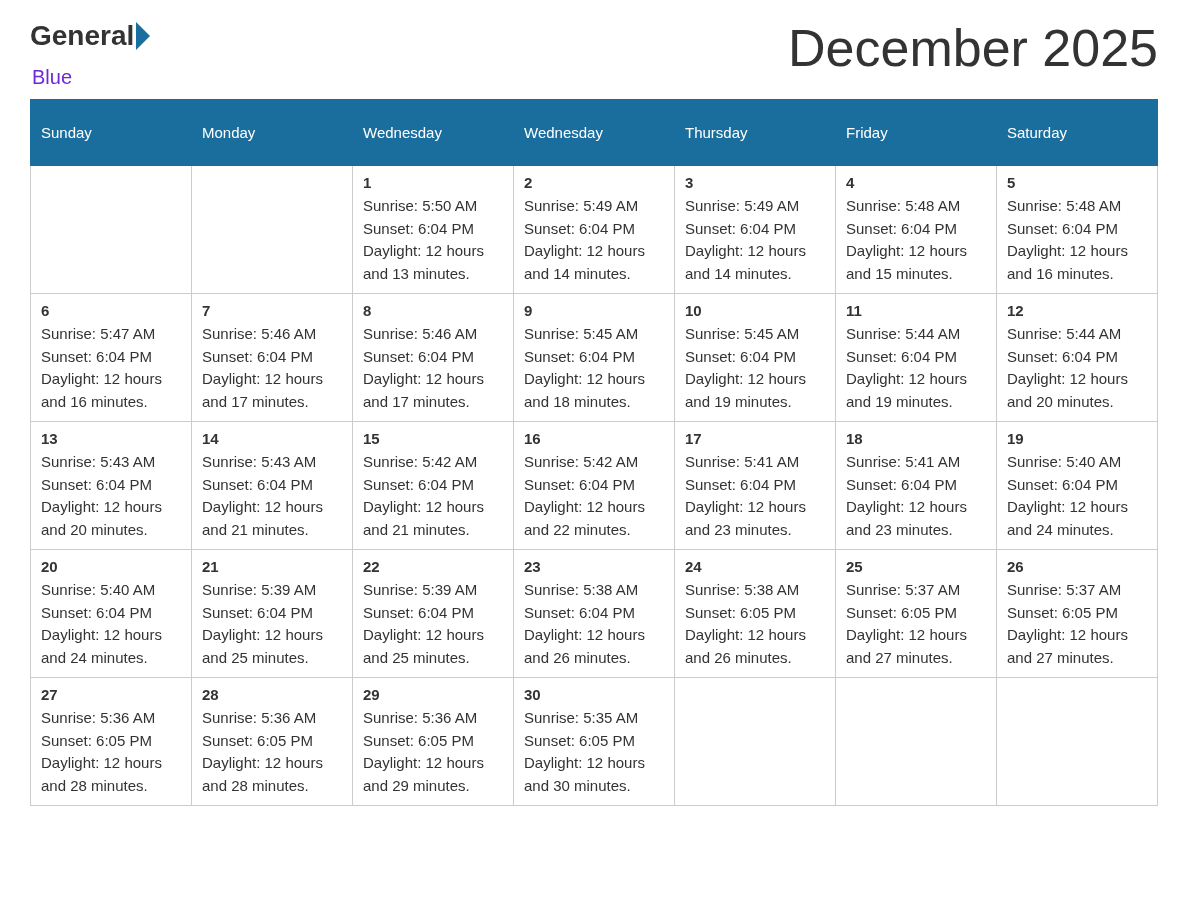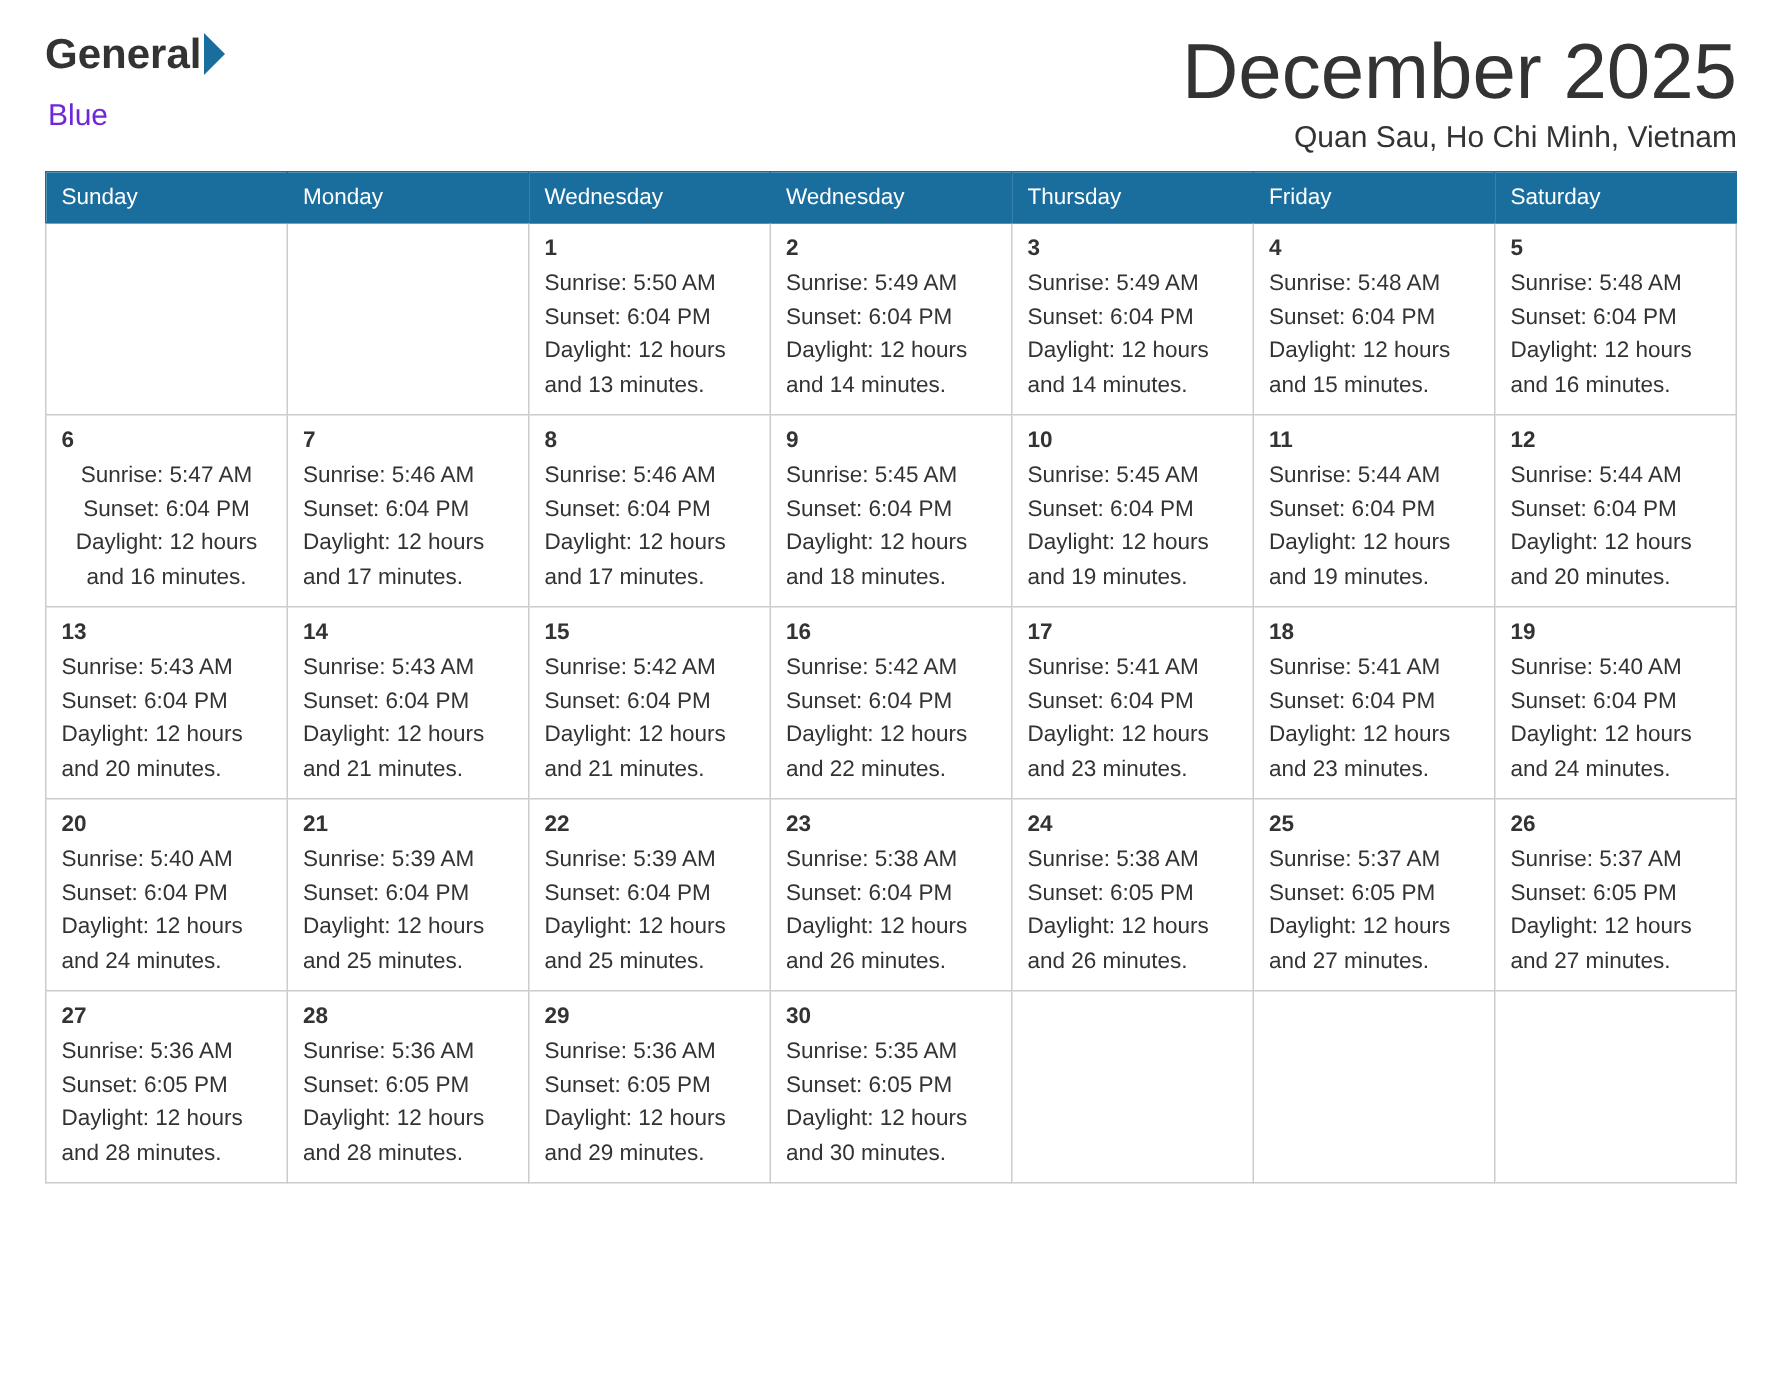--- a/index.html
+++ b/index.html
@@ -57,21 +57,21 @@
       margin-top: 4px;
     }
     .calendar {
       width: 100%;
       border-collapse: collapse;
       margin-top: 10px;
     }
     .calendar th {
       background-color: #1a6e9e;
       color: #fff;
-      padding: 8px 10px;
+      padding: 24px 10px;
       font-size: 15px;
       font-weight: normal;
       text-align: left;
       border: 1px solid #1a6e9e;
     }
     .calendar td {
       vertical-align: top;
       padding: 8px 10px;
       border: 1px solid #ccc;
       width: calc(100% / 7);
@@ -108,21 +108,20 @@
 <div class="header">
   <div class="logo">
     <div class="logo-text">
       <span class="logo-general">General</span>
       <span class="logo-arrow"></span>
     </div>
     <div class="logo-underline">Blue</div>
   </div>
   <div class="title-block">
     <div class="title-month">December 2025</div>
-    <div class="title-location">Quan Sau, Ho Chi Minh, Vietnam</div>
   </div>
 </div>
 
 <table class="calendar">
   <thead>
     <tr>
     <th>Sunday</th>
         <th>Monday</th>
         <th>Wednesday</th>
         <th>Wednesday</th>
@@ -167,21 +166,21 @@
           <div class="day-num">5</div>
           <div class="day-info" style="white-space: pre-line;">Sunrise: 5:48 AM
 Sunset: 6:04 PM
 Daylight: 12 hours
 and 16 minutes.</div>
         </td>
       </tr>
       <tr class="week-row">
         <td>
           <div class="day-num">6</div>
-          <div class="day-info" style="white-space: pre-line; text-align: center;">Sunrise: 5:47 AM
+          <div class="day-info" style="white-space: pre-line;">Sunrise: 5:47 AM
 Sunset: 6:04 PM
 Daylight: 12 hours
 and 16 minutes.</div>
         </td>
         <td>
           <div class="day-num">7</div>
           <div class="day-info" style="white-space: pre-line;">Sunrise: 5:46 AM
 Sunset: 6:04 PM
 Daylight: 12 hours
 and 17 minutes.</div>

